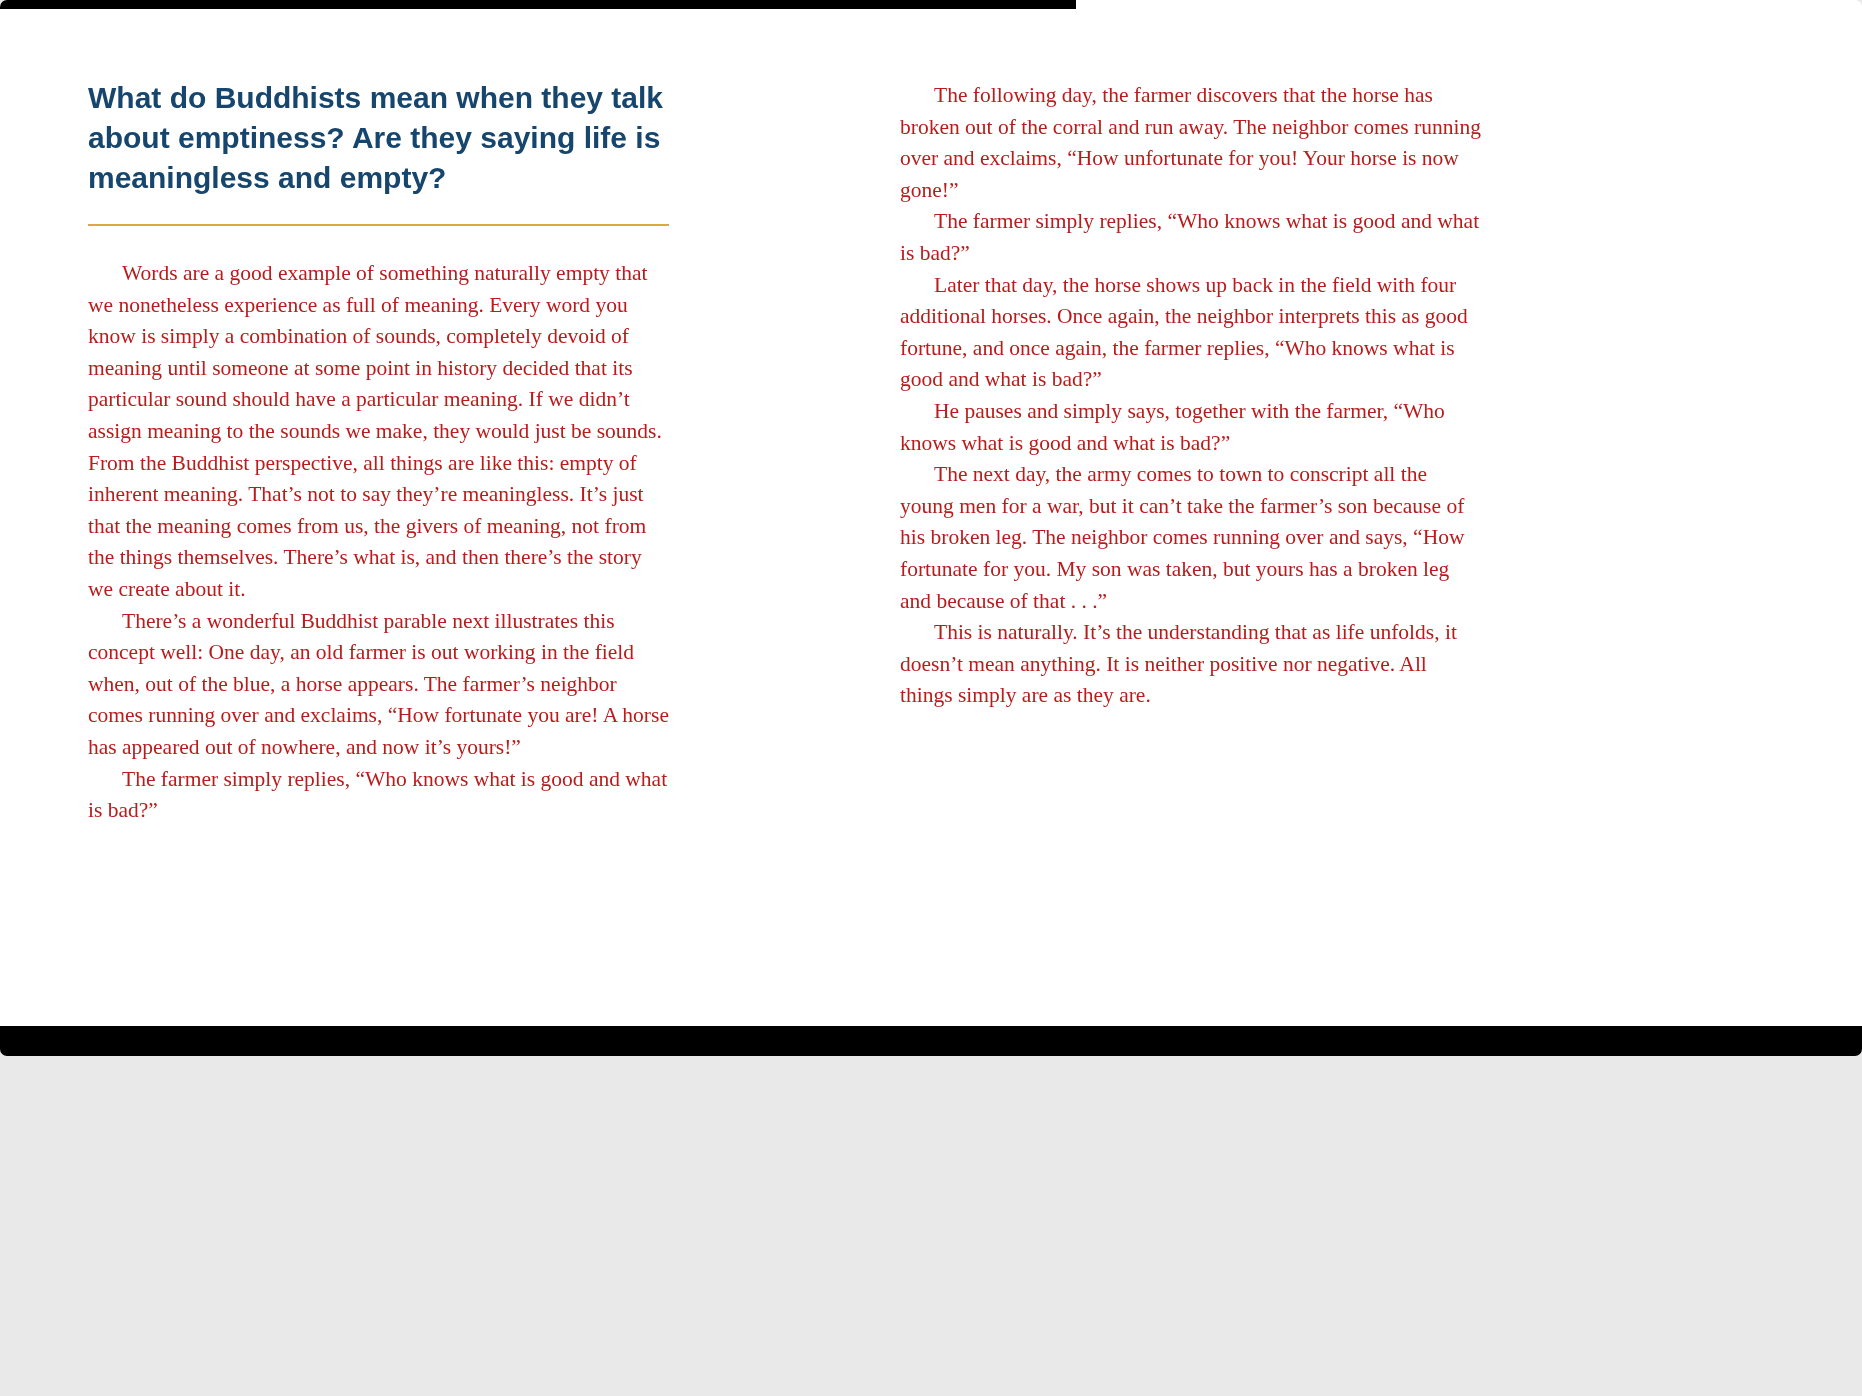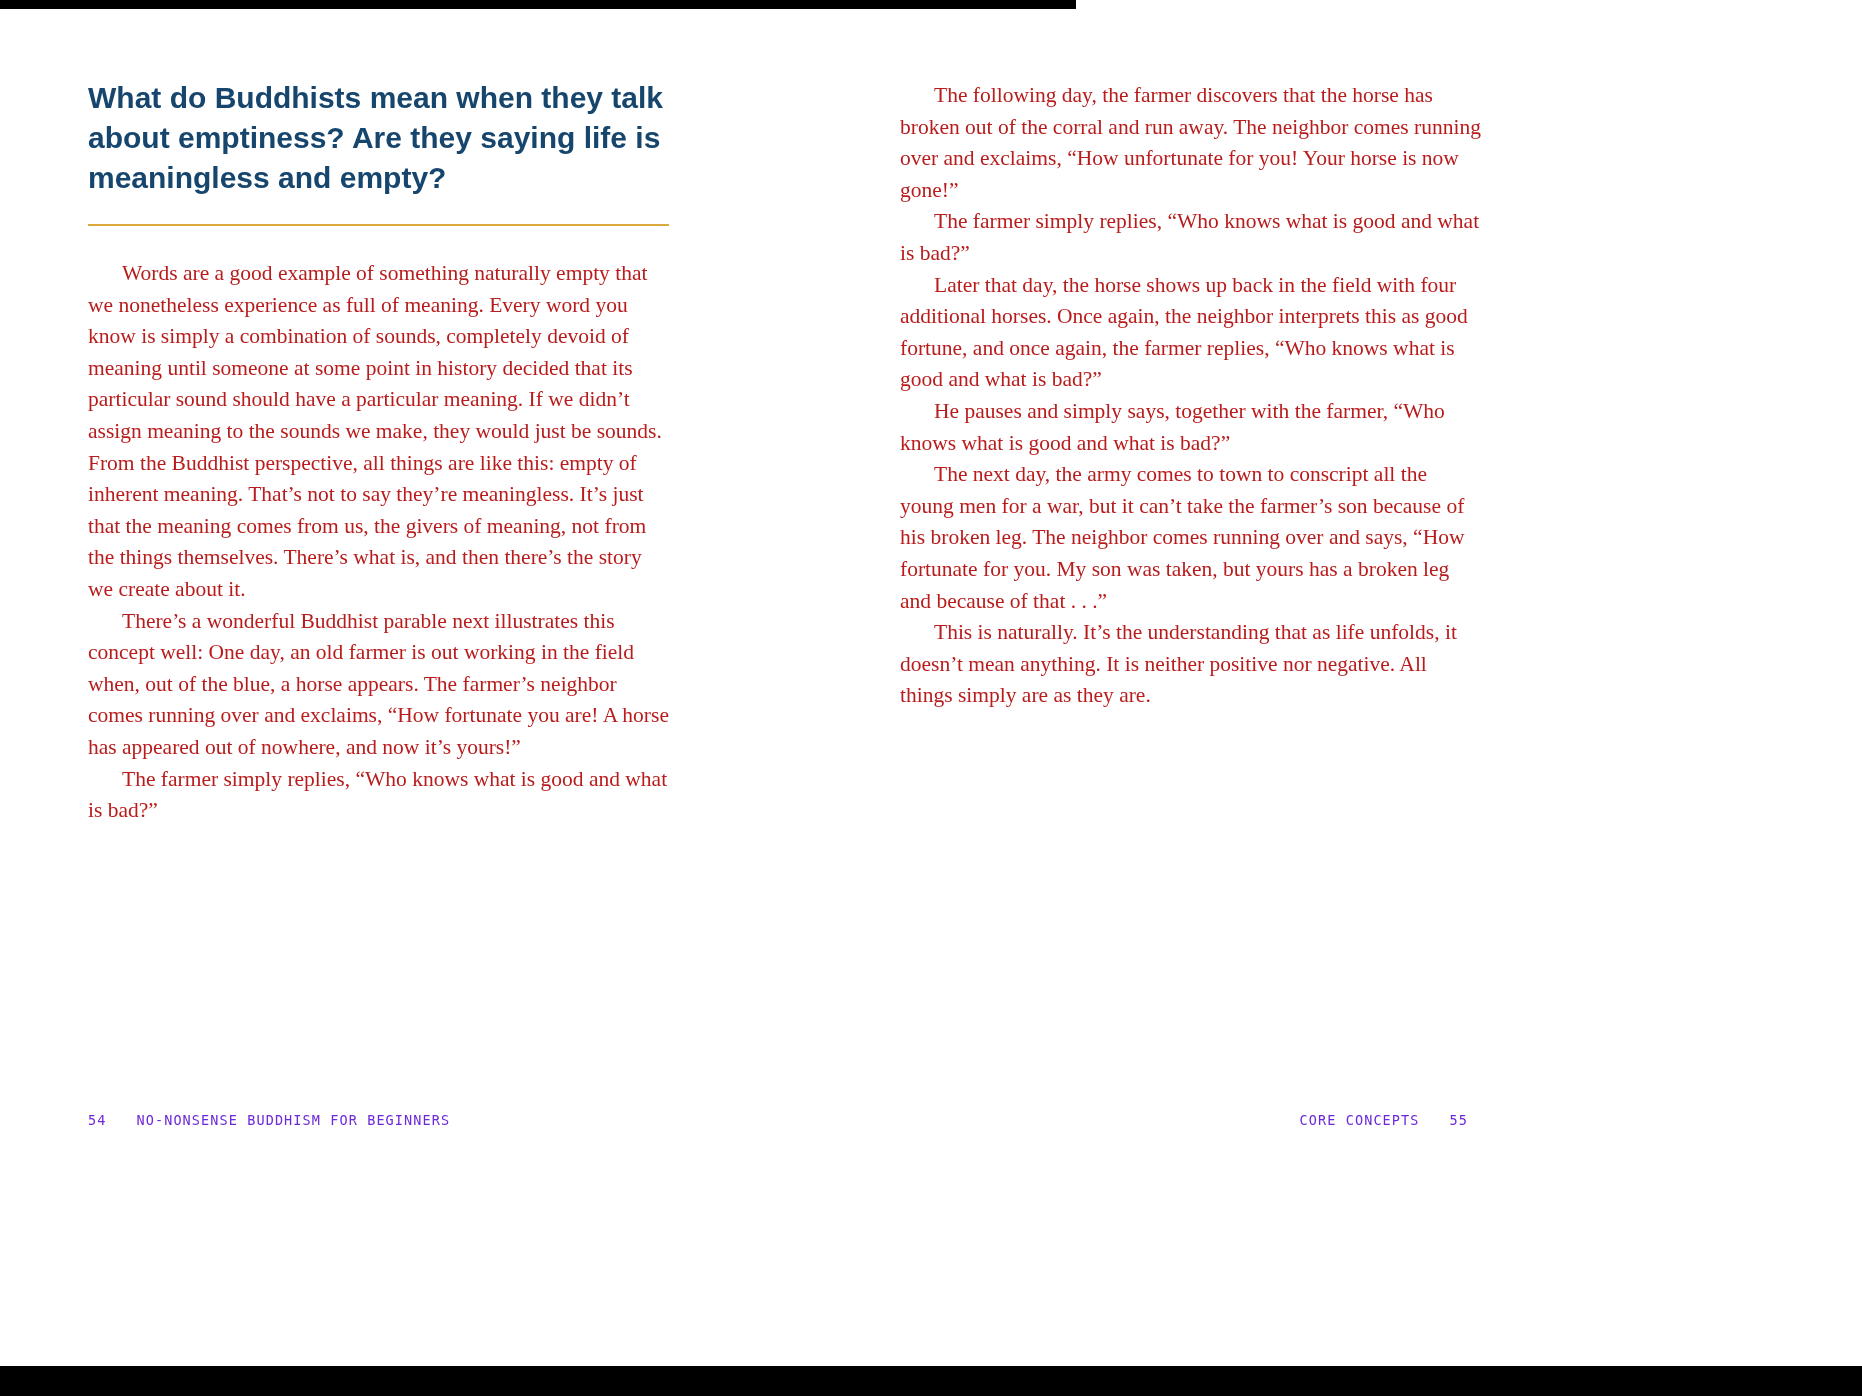--- a/index.html
+++ b/index.html
@@ -3,24 +3,25 @@
 <meta charset="utf-8">
 <style>
   html, body {
     margin: 0;
     padding: 0;
     background: #e9e9e9;
   }
   .spread {
     position: relative;
     width: 1862px;
-    height: 1396px;
+    height: 1056px;
     background: #ffffff;
     overflow: hidden;
     font-family: "Liberation Serif", serif;
+    border-radius: 7px;
   }
   .edge-top {
     position: absolute;
     top: 0;
     left: 0;
     width: 1076px;
     height: 9px;
     background: #000000;
   }
   .edge-bottom {

